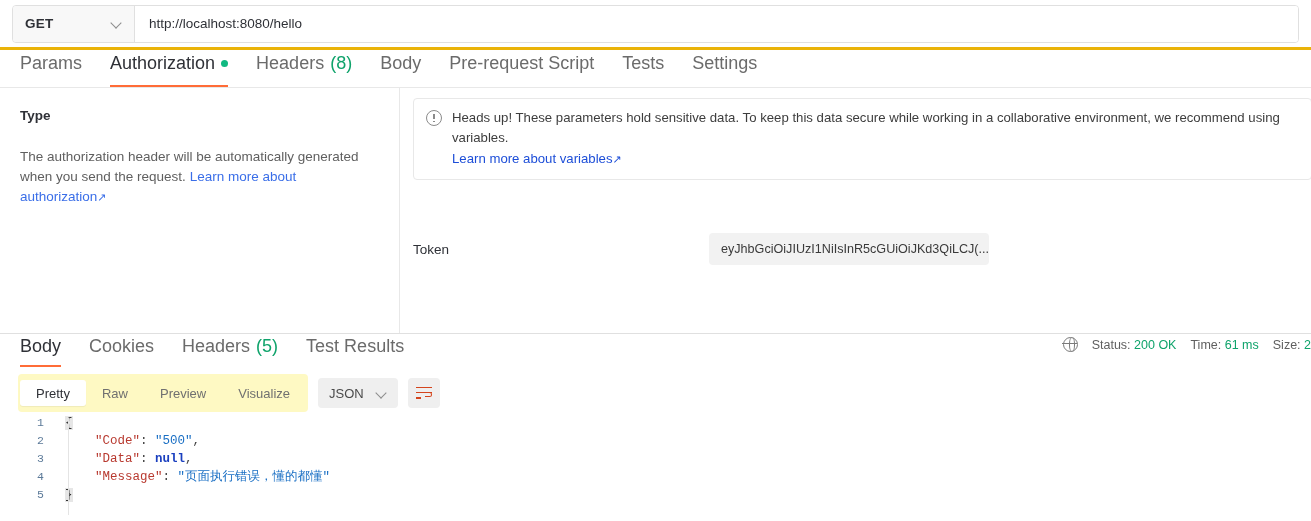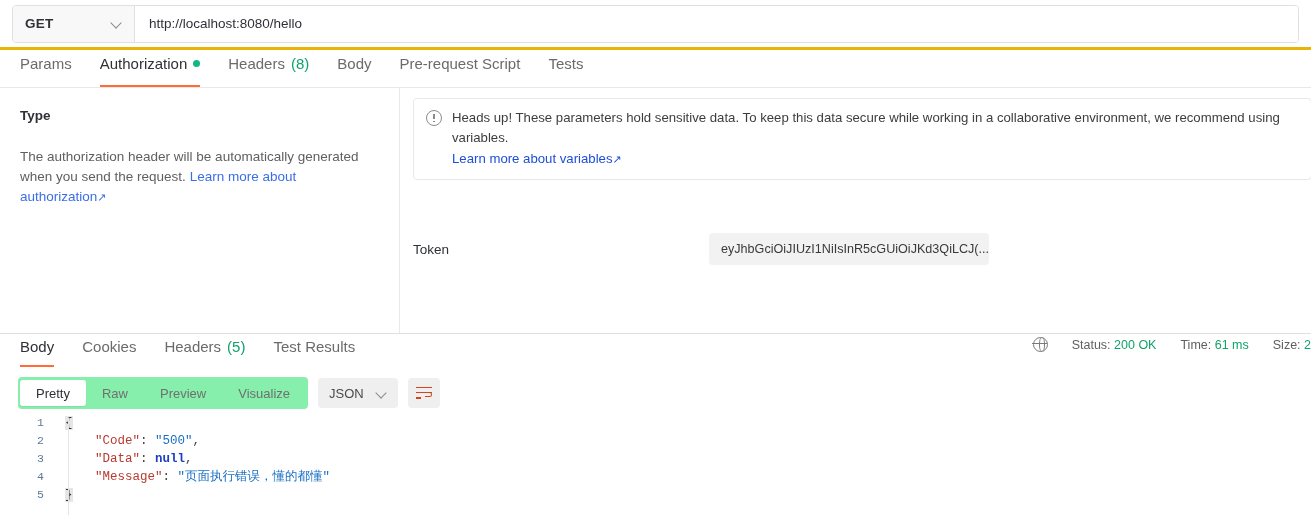--- a/index.html
+++ b/index.html
@@ -41,21 +41,21 @@
   }
 
   
   .req-tabs {
     position: absolute; left: 0; top: 50px; width: 1311px; height: 38px;
     display: flex; align-items: flex-end; padding: 0 18px;
     border-bottom: 1px solid #e8e8e8; background:#fff;
   }
   .rtab {
     position: relative; display:flex; align-items:center; gap:6px;
-    height: 100%; padding: 0 14px 10px 14px; font-size: 15px;
+    height: 100%; padding: 0 14px 10px 14px; font-size: 18px;
     color: #6b6b6b; cursor: pointer; white-space: nowrap;
   }
   .rtab:first-child { padding-left: 2px; }
   .rtab.active { color: #2f3137; font-weight: 400; }
   .rtab.active::after {
     content:""; position:absolute; left:14px; right:14px; bottom:0;
     height: 2px; background: #ff6c37;
   }
   .rtab:first-child.active::after { left:2px; }
   .dot-green { width: 7px; height: 7px; border-radius: 50%; background: #10b981; display:inline-block; }
@@ -121,21 +121,21 @@
 
   
   .resp-tabs {
     position: absolute; left: 0; top: 333px; width: 1311px; height: 34px;
     display:flex; align-items: flex-end; padding: 0 18px;
     border-top: 1px solid #e0e0e0; background:#fff;
   }
   .resp-tabs .rtab { padding-bottom: 8px; }
   .status-bar {
     position: absolute; right: 0; top: 337px; display:flex; align-items:center;
-    gap: 24px; font-size: 12.5px; color: #5f5f5f; padding-right: 0;
+    gap: 14px; font-size: 12.5px; color: #5f5f5f; padding-right: 0;
     white-space: nowrap;
   }
   .globe {
     width: 15px; height: 15px; border-radius: 50%; border: 1.3px solid #7a7a7a;
     position: relative;
   }
   .globe::before {
     content:""; position:absolute; left:5.2px; top:-1.3px; width:4.4px; height:15px;
     border-radius: 50%; border:1.3px solid #7a7a7a; border-top:none; border-bottom:none;
   }
@@ -143,22 +143,22 @@
     content:""; position:absolute; left:-1.3px; top:5.3px; width:15px; height:0;
     border-top: 1.3px solid #7a7a7a;
   }
   .ok { color: #0fa36b; }
 
   .fmt-bar {
     position: absolute; left: 0; top: 372px; width: 1311px; height: 42px;
     display: flex; align-items: center; padding: 0 18px; gap: 10px;
   }
   .seg {
-    display: flex; align-items: center; background: #86efac; border-radius: 4px;
-    height: 32px; padding: 2px;
+    display: flex; align-items: center; background: #fef9c3; border-radius: 4px;
+    height: 38px; padding: 2px;
   }
   .seg-item {
     height: 26px; display:flex; align-items:center; padding: 0 16px;
     font-size: 13px; color: #707070; border-radius: 3px; cursor: pointer;
   }
   .seg-item.active { background:#fff; color:#2f3137; box-shadow: 0 1px 1px rgba(0,0,0,.06); }
   .json-dd {
     display:flex; align-items:center; gap: 12px; height: 30px; padding: 0 11px;
     background:#efefef; border-radius:4px; font-size:13px; color:#4a4a4a; cursor:pointer;
   }
@@ -230,20 +230,23 @@
       <span class="count-teal">(8)</span>
     </div>
     <div class="rtab">
       <span>Body</span>
     </div>
     <div class="rtab">
       <span>Pre-request Script</span>
     </div>
     <div class="rtab">
       <span>Tests</span>
+    </div>
+    <div class="rtab">
+      <span>Settings</span>
     </div>
   </div>
 
   <div class="req-body">
 
     <div class="left-pane">
       <div class="type-row">
         <span class="type-label">Type</span>
       </div>
       <div class="helper">

